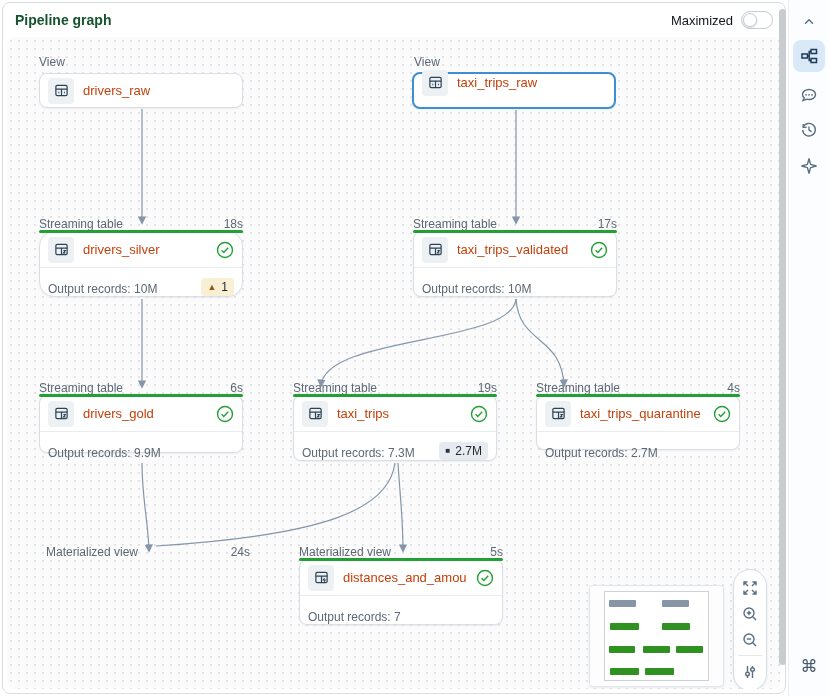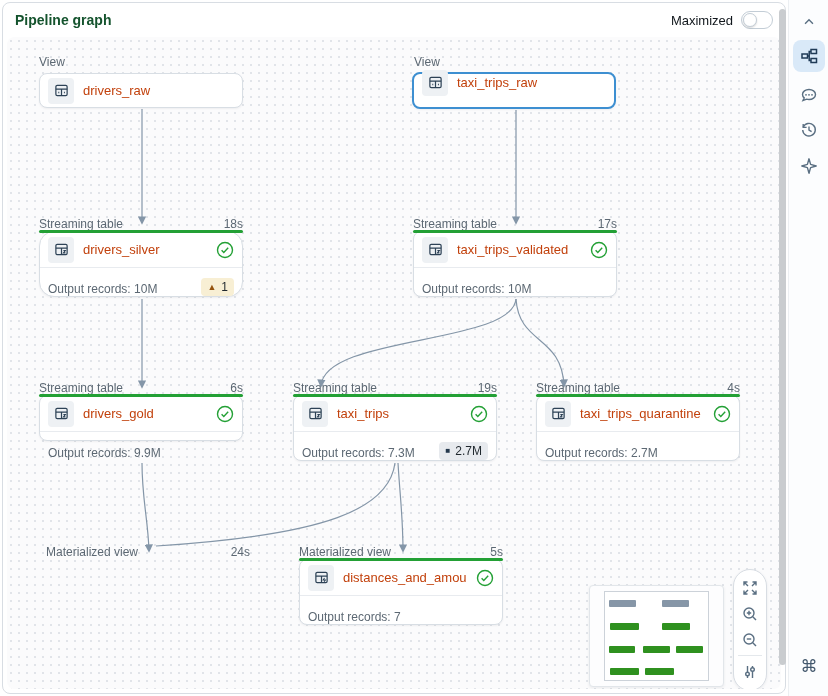--- a/index.html
+++ b/index.html
@@ -200,21 +200,21 @@
         </div>
         <div class="node-foot">
           <span>Output records: 10M</span>
         </div>
       </div>
 
       <div class="node-label" style="left:32px; top:344px;">
         <span>Streaming table</span>
           <span>6s</span>
       </div>
-      <div class="node success" style="left:32px; top:358px; height:46px;">
+      <div class="node success" style="left:32px; top:358px; height:58px;">
         <div class="node-head">
           <div class="icon-box">
             <svg width="15" height="15" viewBox="0 0 16 16" fill="none" stroke="#2d4256" stroke-width="1.3">
               <rect x="2" y="2.5" width="12" height="11" rx="1.5"></rect>
                 <path d="M2 6.5 H14 M8 6.5 V13.5"></path>
               <path d="M10 9 h2.2 l-2.2 2.6 h2.2" stroke-width="1.1"></path>
             </svg>
           </div>
           <div class="node-name">drivers_gold</div>
           <svg class="check-icon" viewBox="0 0 18 18" fill="none">
@@ -252,21 +252,21 @@
               <span class="sq">■</span>
               <span>2.7M</span>
             </span>
         </div>
       </div>
 
       <div class="node-label" style="left:529px; top:344px;">
         <span>Streaming table</span>
           <span>4s</span>
       </div>
-      <div class="node success" style="left:529px; top:358px; height:66px;">
+      <div class="node success" style="left:529px; top:358px; height:55px;">
         <div class="node-head">
           <div class="icon-box">
             <svg width="15" height="15" viewBox="0 0 16 16" fill="none" stroke="#2d4256" stroke-width="1.3">
               <rect x="2" y="2.5" width="12" height="11" rx="1.5"></rect>
                 <path d="M2 6.5 H14 M8 6.5 V13.5"></path>
               <path d="M10 9 h2.2 l-2.2 2.6 h2.2" stroke-width="1.1"></path>
             </svg>
           </div>
           <div class="node-name">taxi_trips_quarantine</div>
           <svg class="check-icon" viewBox="0 0 18 18" fill="none">

